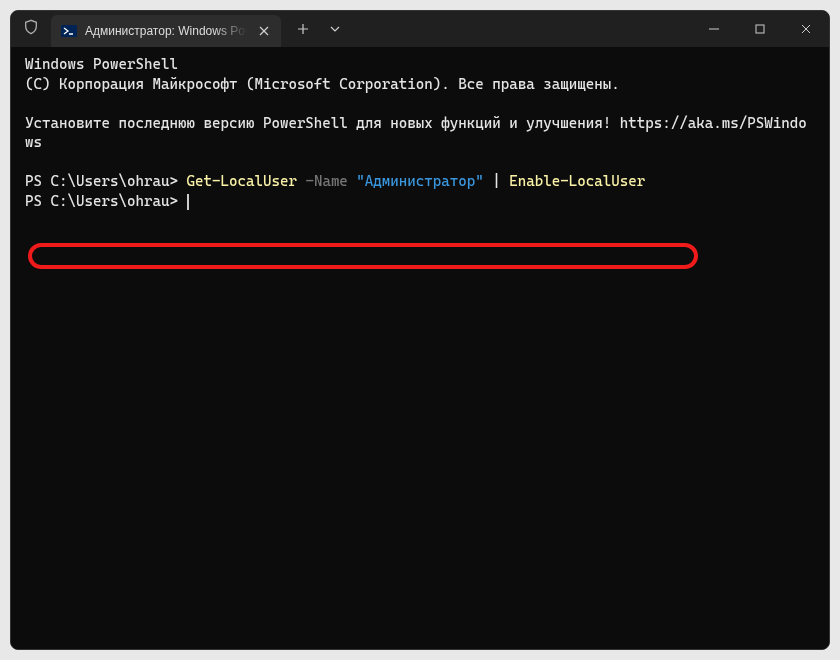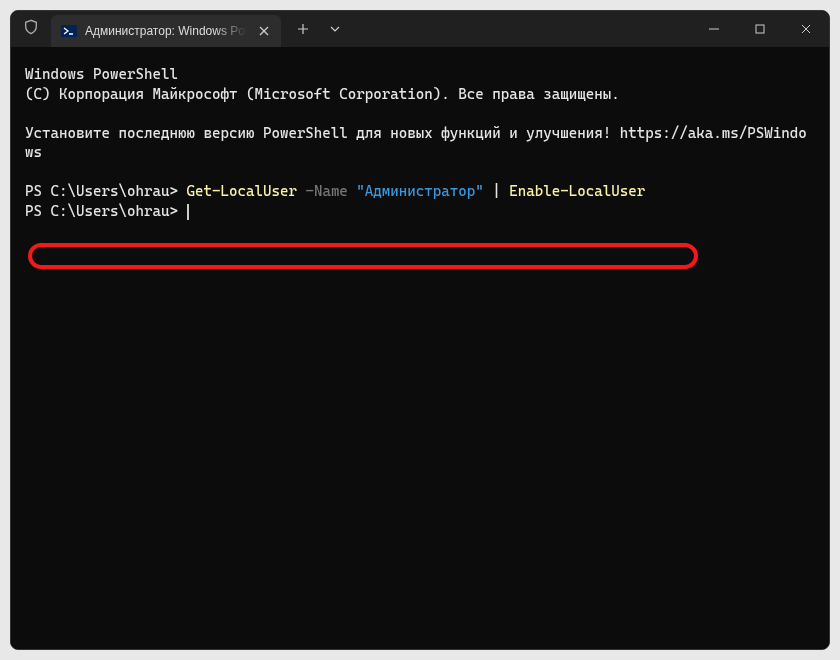--- a/index.html
+++ b/index.html
@@ -111,21 +111,21 @@
       width: 46px;
       display: flex;
       align-items: center;
       justify-content: center;
       color: #ccc;
       cursor: pointer;
     }
     .terminal-body {
       flex: 1;
       background: #0c0c0c;
-      padding: 18px 14px;
+      padding: 8px 14px;
       font-family: 'Cascadia Mono', Consolas, monospace;
       font-size: 14.5px;
       line-height: 1.35;
       color: #cccccc;
       white-space: pre-wrap;
       word-break: break-all;
       position: relative;
     }
     .ps-white { color: #e5e5e5; }
     .ps-yellow { color: #f9f1a5; }

